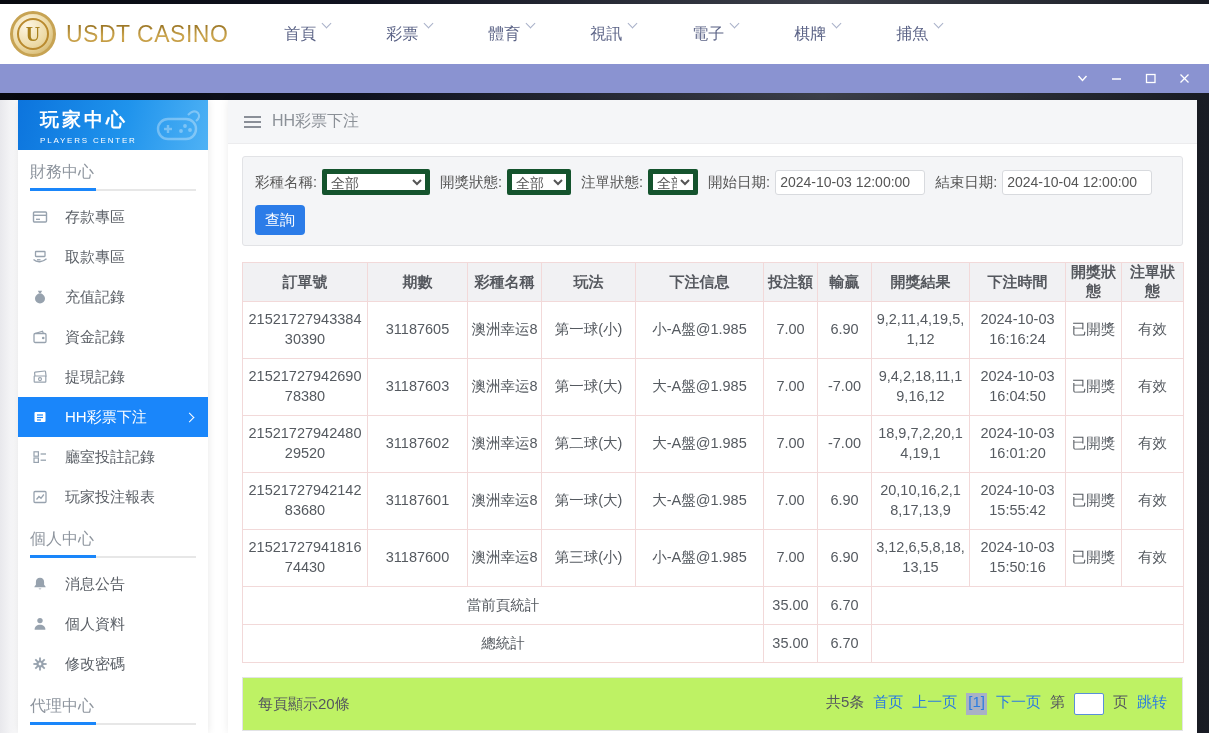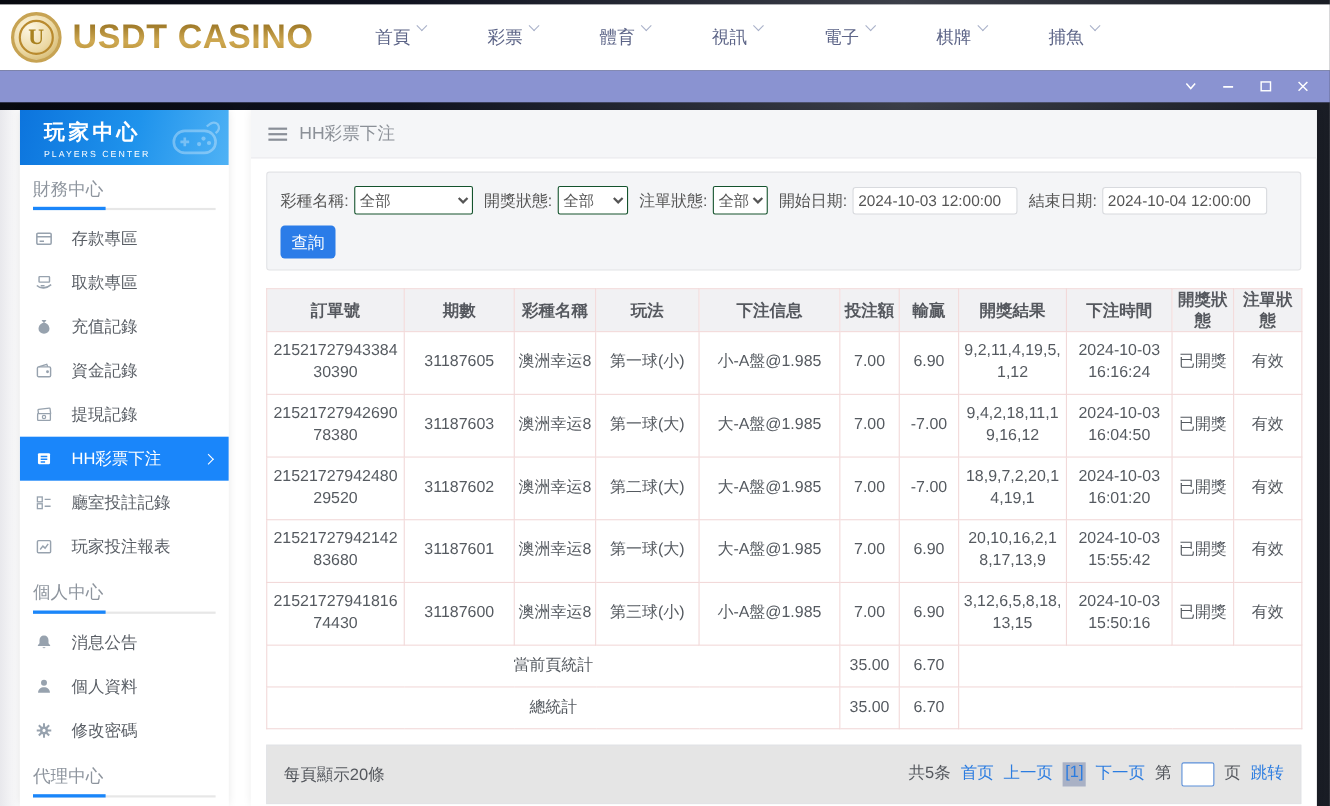--- a/index.html
+++ b/index.html
@@ -11,21 +11,21 @@
   }
   
   .app-header{height:60px;background:#fff;display:flex;align-items:center;padding-left:10px}
   .logo{display:flex;align-items:center;gap:10px;cursor:pointer}
   .coin{width:46px;height:46px;border-radius:50%;border:3px solid #c7a353;
     background:radial-gradient(circle at 35% 30%,#fdf6e3,#ecd9a4 55%,#c9a856);
     display:flex;align-items:center;justify-content:center}
   .coin-inner{width:32px;height:32px;border-radius:50%;border:2px solid #b98a2e;
     display:flex;align-items:center;justify-content:center;
     font-family:"Liberation Serif","DejaVu Serif",serif;font-weight:bold;font-size:20px;color:#a9821f}
-  .logo-text{font-size:31px;font-weight:bold;letter-spacing:.5px;color:#a8831e;white-space:nowrap}
+  .logo-text{font-size:23px;font-weight:normal;letter-spacing:.5px;color:#a8831e;white-space:nowrap}
   @supports (-webkit-background-clip: text){
     .logo-text{background:linear-gradient(180deg,#8a6516,#cfa952 60%,#b4892f);
       -webkit-background-clip:text;background-clip:text;color:transparent}
   }
   .main-nav{display:flex;margin-left:56px;gap:56px}
   .nav-item{display:flex;align-items:flex-start;gap:7px;font-size:16px;color:#5c6487;cursor:pointer;white-space:nowrap}
   .chev{width:7px;height:7px;border-right:1.6px solid #a9b1c9;border-bottom:1.6px solid #a9b1c9;
     transform:rotate(45deg);margin-top:-4px}
   
   .titlebar{height:29px;background:var(--titlebar,#8a93d1);display:flex;justify-content:flex-end;align-items:center;padding-right:8px}
@@ -54,36 +54,36 @@
   .main{flex:1;background:#fff;margin-left:20px;box-shadow:0 0 8px rgba(0,0,0,.08);overflow:hidden}
   .crumb{height:44px;background:#f5f6f8;border-bottom:1px solid #ececee;display:flex;align-items:center;
     padding-left:16px;gap:11px;color:#8b9097;font-size:16px}
   .burger{width:17px;height:12px;border-top:2px solid #8a8f98;border-bottom:2px solid #8a8f98;position:relative;cursor:pointer}
   .burger::after{content:"";position:absolute;left:0;right:0;top:3px;height:2px;background:#8a8f98}
   
   .filterbox{margin:12px 14px 0;background:#f4f5f7;border:1px solid #e2e3e6;border-radius:3px;padding:12px 12px 10px}
   .filter-row{display:flex;align-items:center;font-size:14.5px;color:#555;white-space:nowrap}
   .flabel{margin-right:5px}
   .fgap{margin-right:10px}
-  .filter-row select{height:26px;font-size:14px;color:#555;border:1px solid #14532d;background:#fff;border-radius:2px}
+  .filter-row select{height:26px;font-size:14px;color:#555;border:5px solid #14532d;background:#fff;border-radius:2px}
   .sel-lottery{width:108px}.sel-draw{width:64px}.sel-order{width:50px}
   .date-input{width:150px;height:25px;border:1px solid #d8dade;border-radius:3px;font-size:14px;color:#555;
     padding:0 4px;font-family:Liberation Sans, sans-serif;background:#fff}
   .search-btn{margin-top:10px;width:50px;height:30px;background:var(--btn,#2b7ce8);color:#fff;border:none;
     border-radius:4px;font-size:15px;cursor:pointer}
   
   .bet-table{margin:16px 14px 0;width:calc(100% - 28px);border-collapse:collapse;table-layout:fixed;
     font-size:14.5px;color:#555a60;text-align:center;border:1px solid #e8e8ea}
   .bet-table th{height:38px;background:#f1f1f3;font-size:15px;font-weight:bold;color:#55585e;
     border:1px solid var(--pink,#f2d9d9);padding:0 2px;overflow:hidden}
   .bet-table td{height:57px;border:1px solid var(--pink,#f2d9d9);padding:2px 3px;line-height:1.35;vertical-align:middle}
   .bet-table td.brk{word-break:break-all}
   .bet-table tr.sumrow td{height:38px}
   
-  .pagebar{margin:14px 14px 0;height:54px;background:#e5e5e5;border:1px solid #e2e3e6;display:flex;
+  .pagebar{margin:14px 14px 0;height:54px;background:#bef264;border:1px solid #e2e3e6;display:flex;
     align-items:center;justify-content:space-between;padding:0 15px;font-size:15px;color:#55585e}
   .pright{display:flex;gap:9px;white-space:nowrap}
   .plink{color:var(--link,#2b7ce0);cursor:pointer}
   .pcur{background:#a9b1c5;color:var(--link,#2b7ce0);padding:0 2px;cursor:pointer}
   .pinput{width:30px;height:22px;border:1px solid #5b8fd9;border-radius:2px;font-size:14px;text-align:center}
 </style>
 </head>
 <body>
 
 <div class="app-header">

